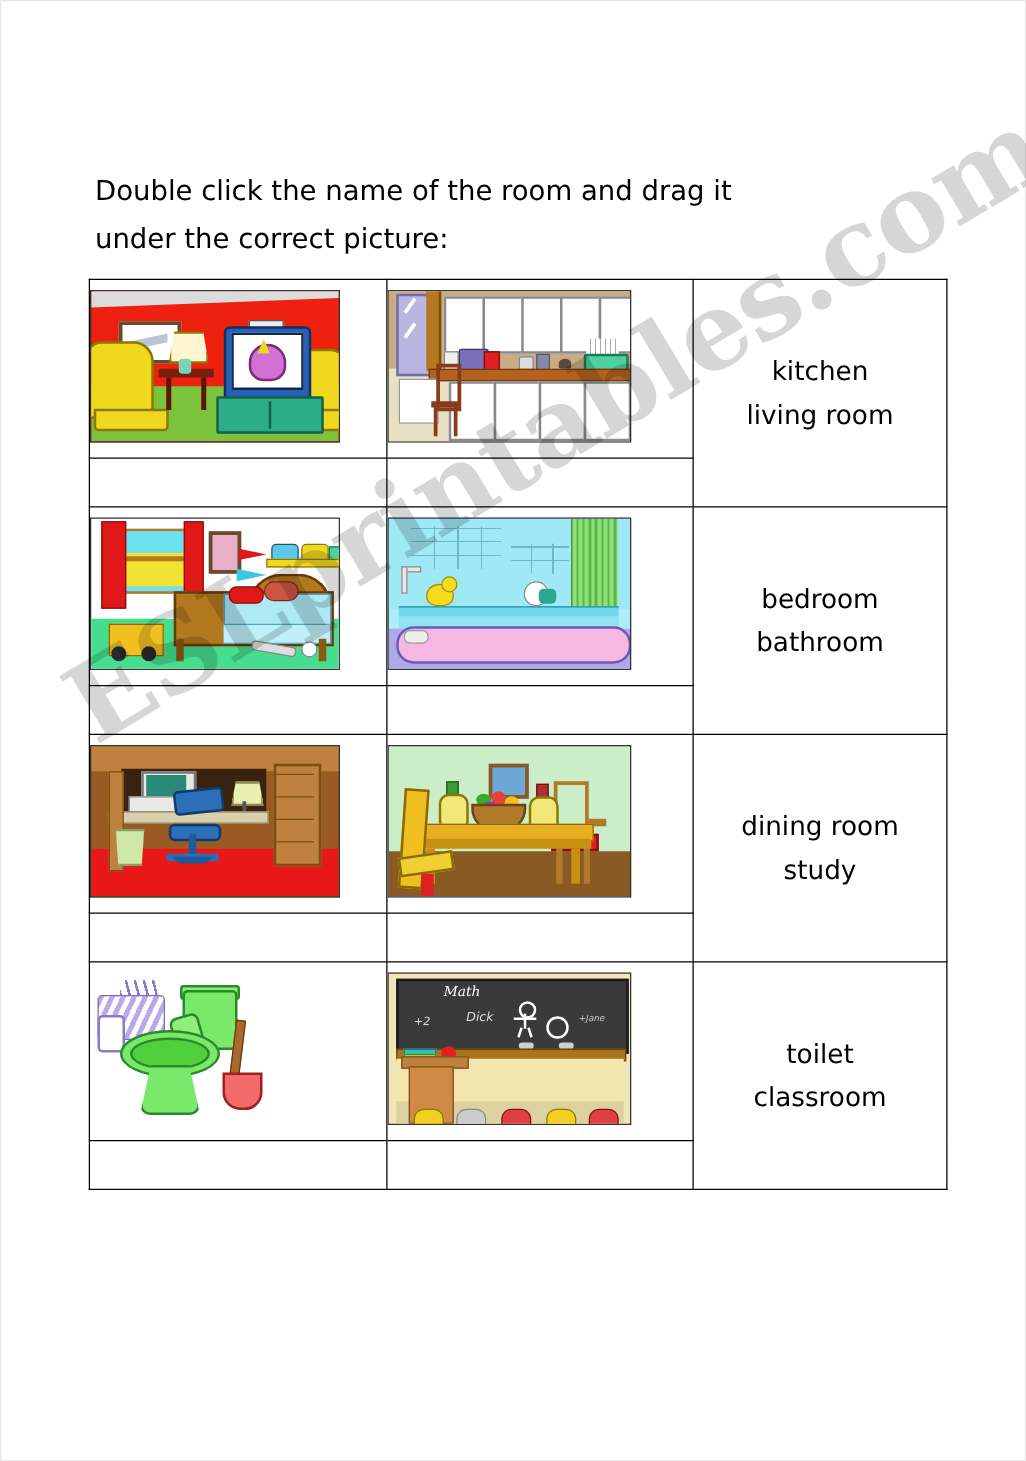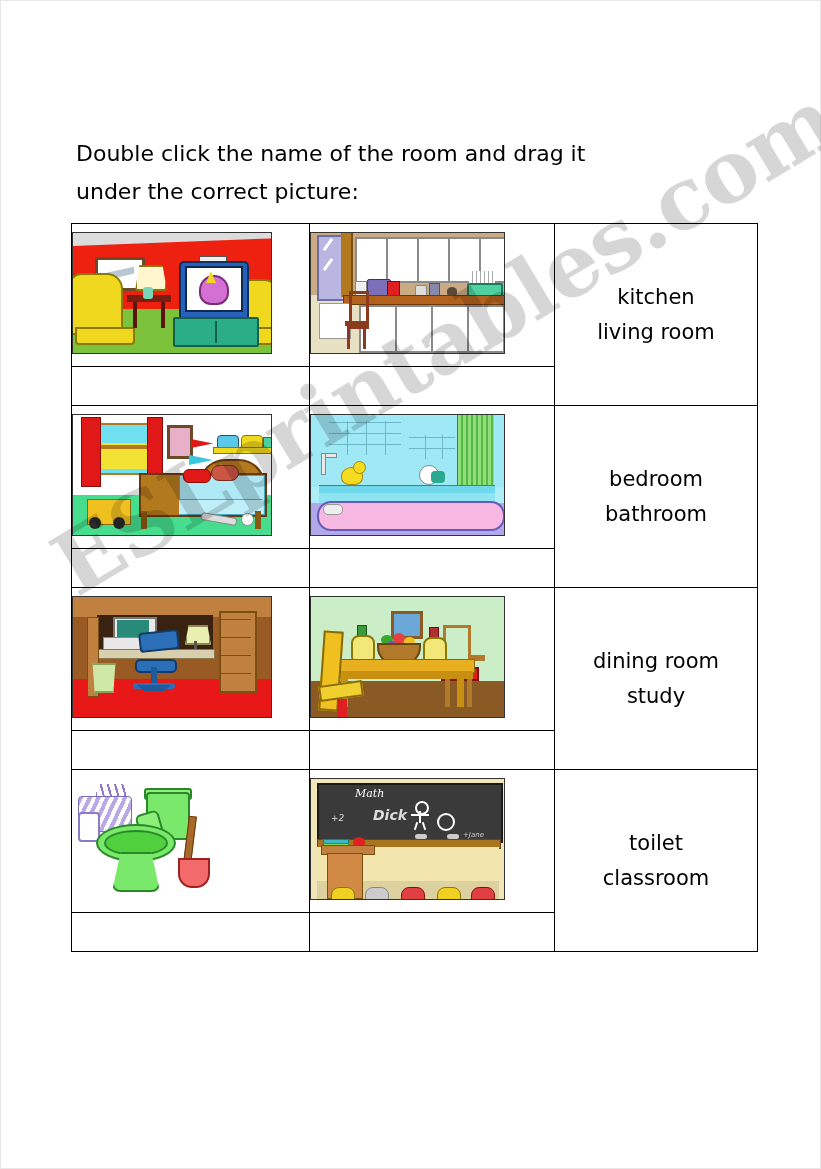--- a/index.html
+++ b/index.html
@@ -317,28 +317,28 @@
       border:2px solid #8a7ac8;border-radius:4px;}
   .tl .spark{left:24px;top:6px;width:30px;height:14px;
       background:repeating-linear-gradient(75deg,#8a7ac8 0 2px,transparent 2px 7px);}
 
   
   .cl{background:#f0e6b8;}
   .cl .board{left:6px;top:4px;width:182px;height:56px;background:#3a3a3a;border:2px solid #1a1a1a;}
   .cl .math{left:44px;top:8px;color:#fff;font-family:"DejaVu Serif",serif;
       font-size:11px;font-style:italic;}
   .cl .scribble1{left:20px;top:34px;width:22px;height:14px;color:#ddd;font-size:9px;}
-  .cl .scribble2{left:62px;top:32px;width:30px;height:16px;color:#ddd;font-size:14px;line-height:8px;font-weight:bold;}
+  .cl .scribble2{left:62px;top:32px;width:30px;height:16px;color:#ddd;font-size:10px;line-height:8px;}
   .cl .stickh{left:104px;top:22px;width:10px;height:10px;border:2px solid #fff;border-radius:50%;}
   .cl .stickb{left:108px;top:32px;width:2px;height:12px;background:#fff;}
   .cl .sticka{left:100px;top:35px;width:18px;height:2px;background:#fff;}
   .cl .stickl1{left:104px;top:43px;width:2px;height:8px;background:#fff;transform:rotate(18deg);}
   .cl .stickl2{left:112px;top:43px;width:2px;height:8px;background:#fff;transform:rotate(-18deg);}
   .cl .sun{left:126px;top:34px;width:14px;height:14px;border:2px solid #fff;border-radius:50%;}
-  .cl .scribble3{left:152px;top:32px;width:28px;height:8px;color:#ccc;font-size:7px;margin-top:20px;}
+  .cl .scribble3{left:152px;top:32px;width:28px;height:8px;color:#ccc;font-size:7px;}
   .cl .ledge{left:6px;top:60px;width:182px;height:8px;background:#a8741e;border:1px solid #6a4510;}
   .cl .wall{left:6px;top:68px;width:182px;height:34px;background:#f2e6ae;}
   .cl .floor{left:6px;top:102px;width:182px;height:18px;background:#ddd1a0;}
   .cl .desk{left:10px;top:66px;width:52px;height:8px;background:#c08040;border:1px solid #7a4f10;}
   .cl .deskbody{left:16px;top:74px;width:34px;height:44px;background:#d08a46;border:1px solid #7a4f10;}
   .cl .apple{left:42px;top:58px;width:12px;height:11px;background:#e02020;border-radius:50%;}
   .cl .bookA{left:12px;top:60px;width:24px;height:4px;background:#3ab8c8;border:1px solid #1a7a8a;}
   .cl .bookB{left:12px;top:64px;width:24px;height:3px;background:#8ad84a;border:1px solid #4a8a1a;}
   .cl .eraser1{left:104px;top:55px;width:12px;height:5px;background:#ccc;border-radius:3px;}
   .cl .eraser2{left:136px;top:55px;width:12px;height:5px;background:#ccc;border-radius:3px;}

